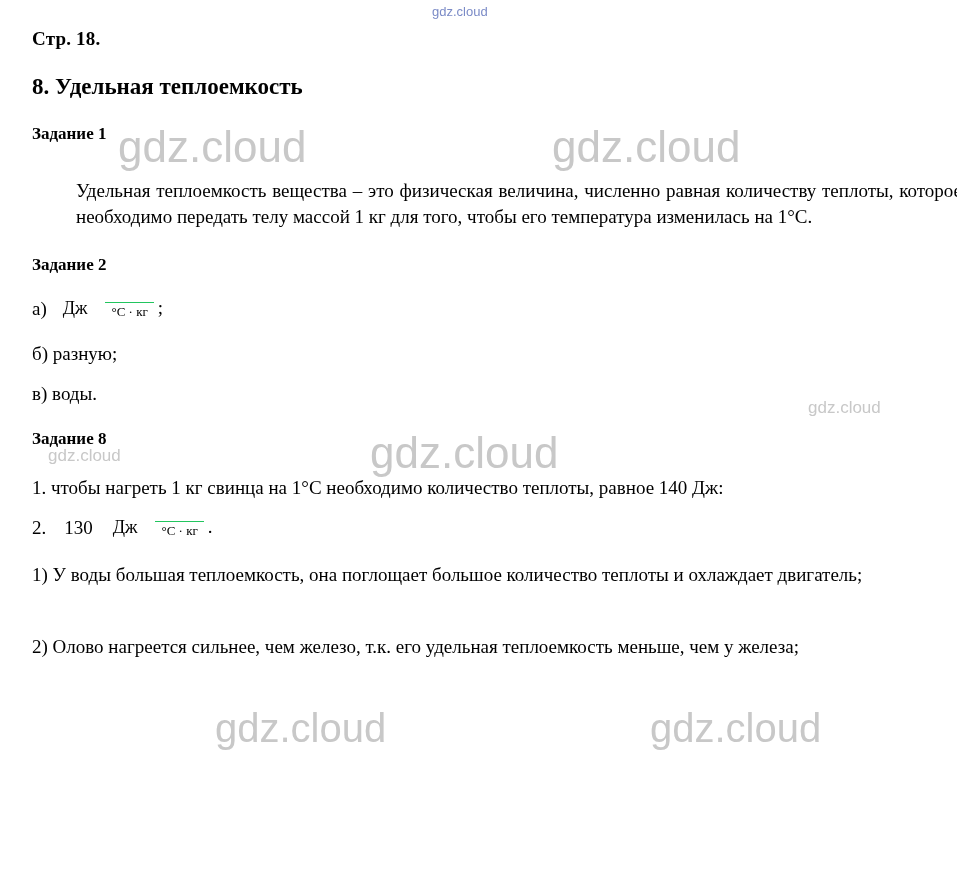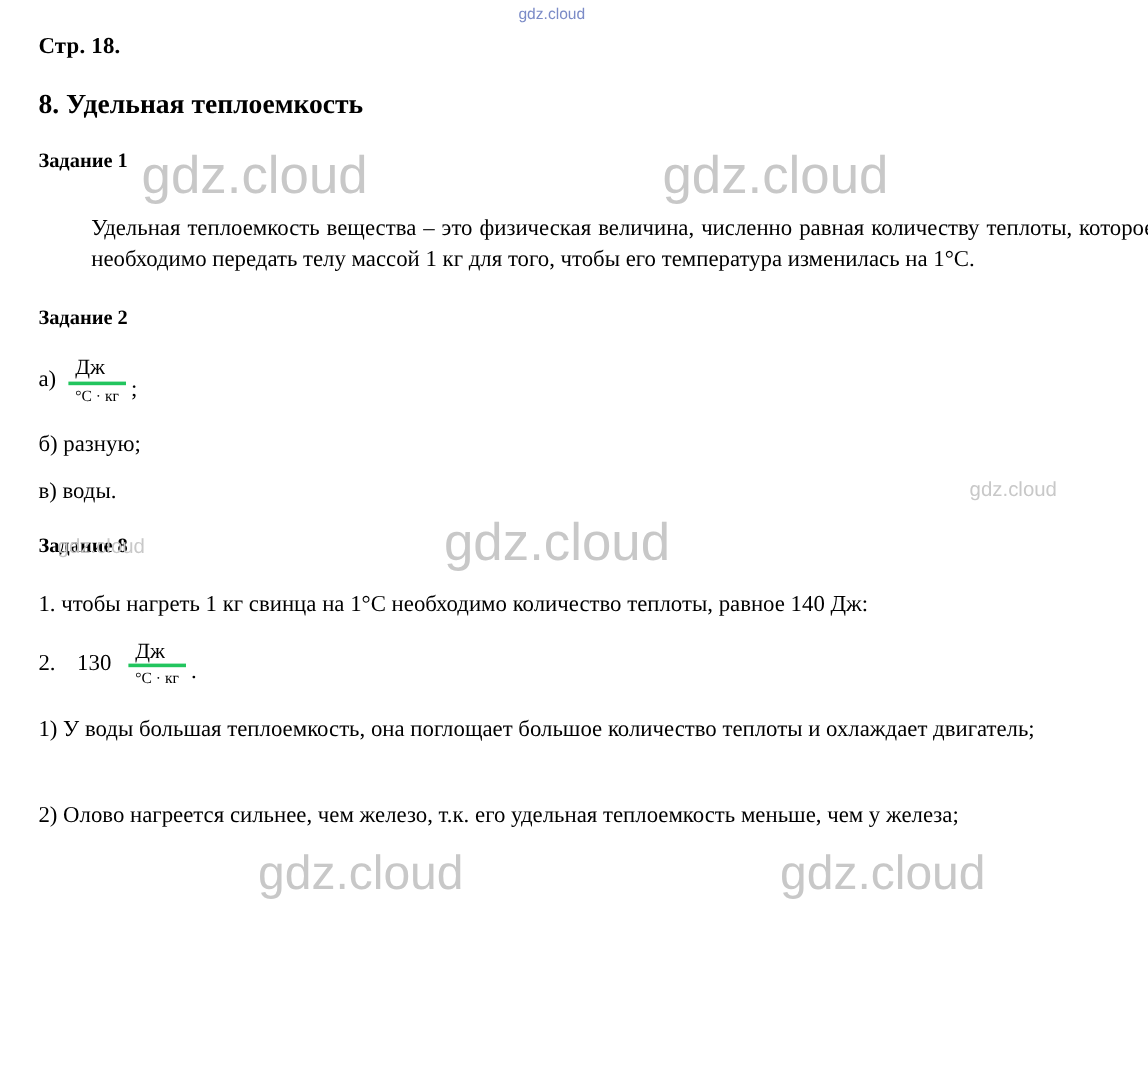--- a/index.html
+++ b/index.html
@@ -62,33 +62,34 @@
     display: flex;
     align-items: center;
     font-size: 19px;
     margin-top: 14px;
   }
   .frac-label {
     margin-right: 8px;
   }
   .frac {
     display: inline-flex;
-    flex-direction: column;
-    align-items: flex-start;
+    flex-direction: row;
+    align-items: flex-end;
     vertical-align: middle;
     margin: 0 2px;
+    gap: 12px;
   }
   .frac .num {
     font-size: 18px;
     padding: 0 6px 1px 6px;
     line-height: 1.1;
   }
   .frac .den {
     font-size: 13px;
-    border-top: 3px solid #22c55e;
+    border-top: 1px solid #22c55e;
     padding: 1px 6px 0 6px;
     line-height: 1.2;
     white-space: nowrap;
   }
   .frac-tail {
     align-self: flex-end;
     margin-left: 2px;
     padding-bottom: 2px;
   }
   .wm {

